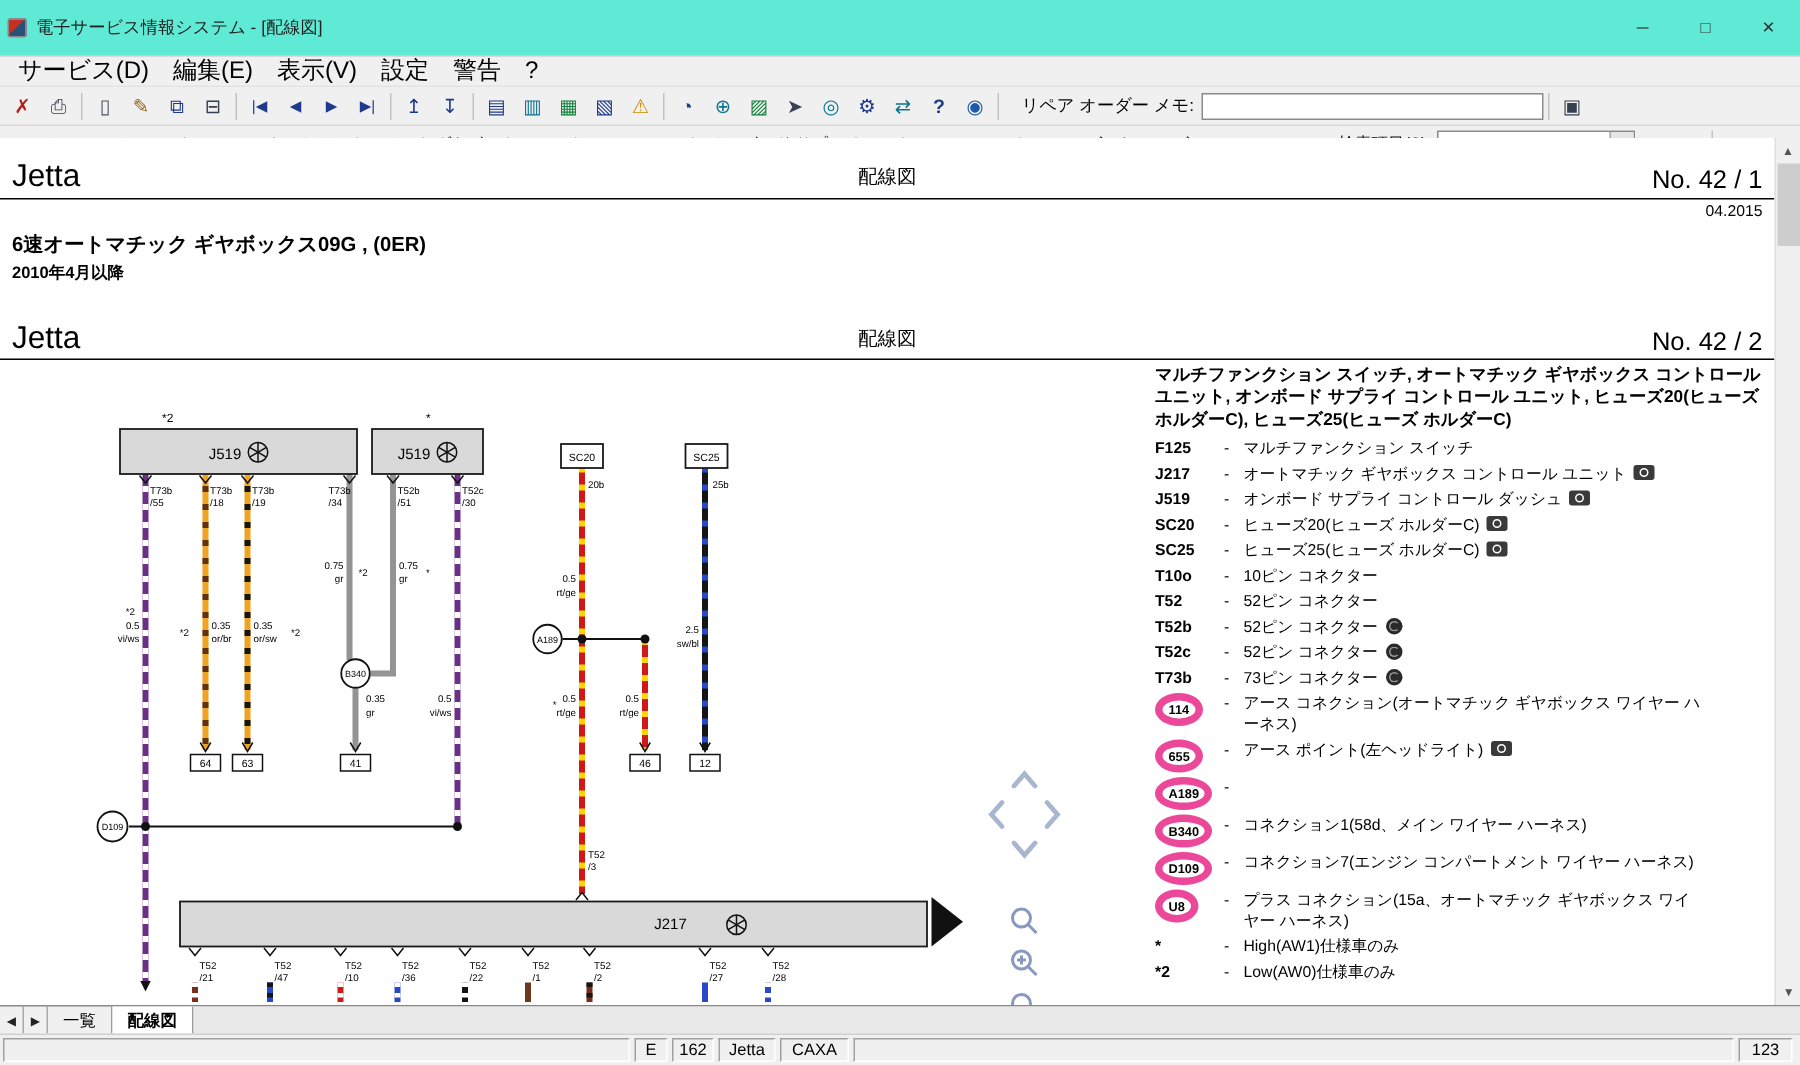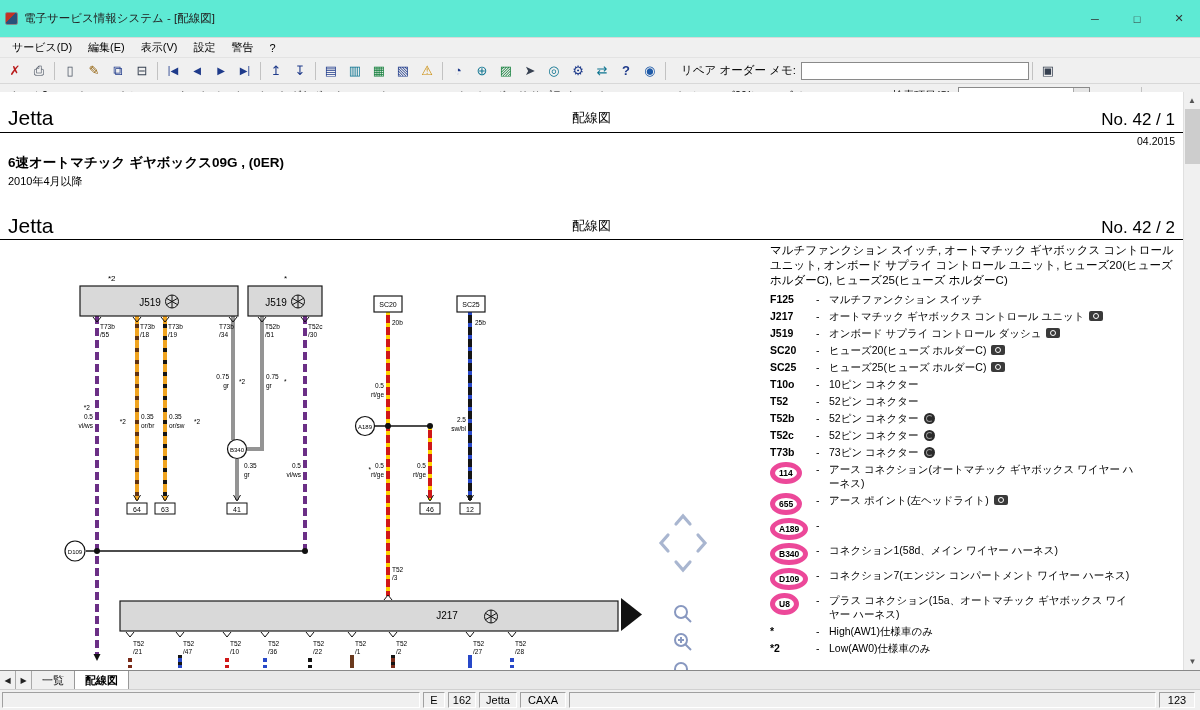--- a/index.html
+++ b/index.html
@@ -6,21 +6,21 @@
     font-family:"Liberation Sans",sans-serif;background:#f0f0f0;color:#000;}
   *{box-sizing:border-box;}
   
   .titlebar{height:38px;background:#5eead4;display:flex;align-items:center;border-bottom:1px solid #d9d9d9;}
   .app-icon{width:13px;height:13px;margin:0 6px 0 5px;border-radius:2px;
     background:linear-gradient(135deg,#c33225 0 45%,#28527a 45% 100%);border:1px solid #888;}
   .title-text{font-size:11.5px;color:#222;}
   .win-controls{margin-left:auto;display:flex;height:100%;}
   .win-btn{width:42px;height:100%;display:flex;align-items:center;justify-content:center;font-size:11px;color:#333;}
   .menubar{height:20px;display:flex;align-items:center;background:#f0f0f0;border-bottom:1px solid #e3e3e3;padding-left:4px;}
-  .menu-item{padding:0 8px;font-size:11px;}
+  .menu-item{padding:0 8px;font-size:16px;}
   
   .toolbar{height:26px;display:flex;align-items:center;background:#f0f0f0;border-bottom:1px solid #d8d8d8;padding:0 3px;}
   .tb-btn{width:24px;height:22px;display:flex;align-items:center;justify-content:center;font-size:13px;border:1px solid transparent;}
   .tb-sep{width:1px;height:18px;background:#c2c2c2;margin:0 3px;}
   .memo-label{font-size:11.5px;margin:0 5px 0 12px;white-space:nowrap;}
   .memo-input{width:228px;height:18px;border:1px solid #8a8a8a;background:#fff;font-size:11px;padding:0 3px;}
   
   .pagebar{height:24px;display:flex;align-items:center;background:#f0f0f0;border-bottom:1px solid #b8b8b8;padding:0 7px;font-size:10.5px;}
   .page-info{white-space:nowrap;overflow:hidden;max-width:800px;}
   .search-label{margin-left:auto;white-space:nowrap;padding-right:4px;font-size:11px;}
@@ -32,24 +32,24 @@
   .document{position:absolute;top:92px;left:0;width:1200px;height:578px;background:#fff;overflow:hidden;}
   .hdr{position:absolute;left:0;right:17px;height:32px;}
   .hdr .model{position:absolute;left:8px;bottom:0;font-size:21px;}
   .hdr .dtype{position:absolute;left:0;right:0;bottom:3px;text-align:center;font-size:13px;}
   .hdr .dnum{position:absolute;right:8px;bottom:0;font-size:17px;}
   #hdr1{top:6px;} #hdr2{top:114px;}
   .hrule{position:absolute;left:0;right:17px;border-top:1.5px solid #000;}
   #rule1{top:40px;} #rule2{top:147px;}
   .date1{position:absolute;top:43px;right:25px;font-size:10.5px;}
   .sect-title{position:absolute;top:62px;left:8px;font-size:13.5px;font-weight:bold;}
-  .sect-sub{position:absolute;top:82px;left:8px;font-size:11px;}
+  .sect-sub{position:absolute;top:82px;left:8px;font-size:11px;font-weight:bold;}
   
   .legend{position:absolute;top:151px;left:770px;width:412px;font-size:10.5px;}
-  .lg-header{font-weight:normal;font-size:11.5px;line-height:15px;margin-bottom:4px;}
+  .lg-header{font-weight:bold;font-size:11.5px;line-height:15px;margin-bottom:4px;}
   .lg-row{display:flex;margin-bottom:3px;line-height:14px;}
   .lg-code{width:46px;flex:none;font-weight:bold;}
   .lg-dash{width:13px;flex:none;}
   .lg-desc{width:306px;}
   .lg-circle{display:inline-block;min-width:20px;padding:0 4px;border:5px solid #ec4899;border-radius:50%;
     text-align:center;font-size:8.5px;line-height:12px;}
   .cam-icon{display:inline-block;width:14px;height:10px;background:#3a3a3a;border-radius:2px;position:relative;
     vertical-align:-1px;margin-left:5px;}
   .cam-icon::before{content:"";position:absolute;left:4px;top:2px;width:4px;height:4px;border-radius:50%;border:1px solid #fff;}
   .conn-icon{display:inline-block;width:11px;height:11px;border-radius:50%;background:#2a2a2a;margin-left:5px;

